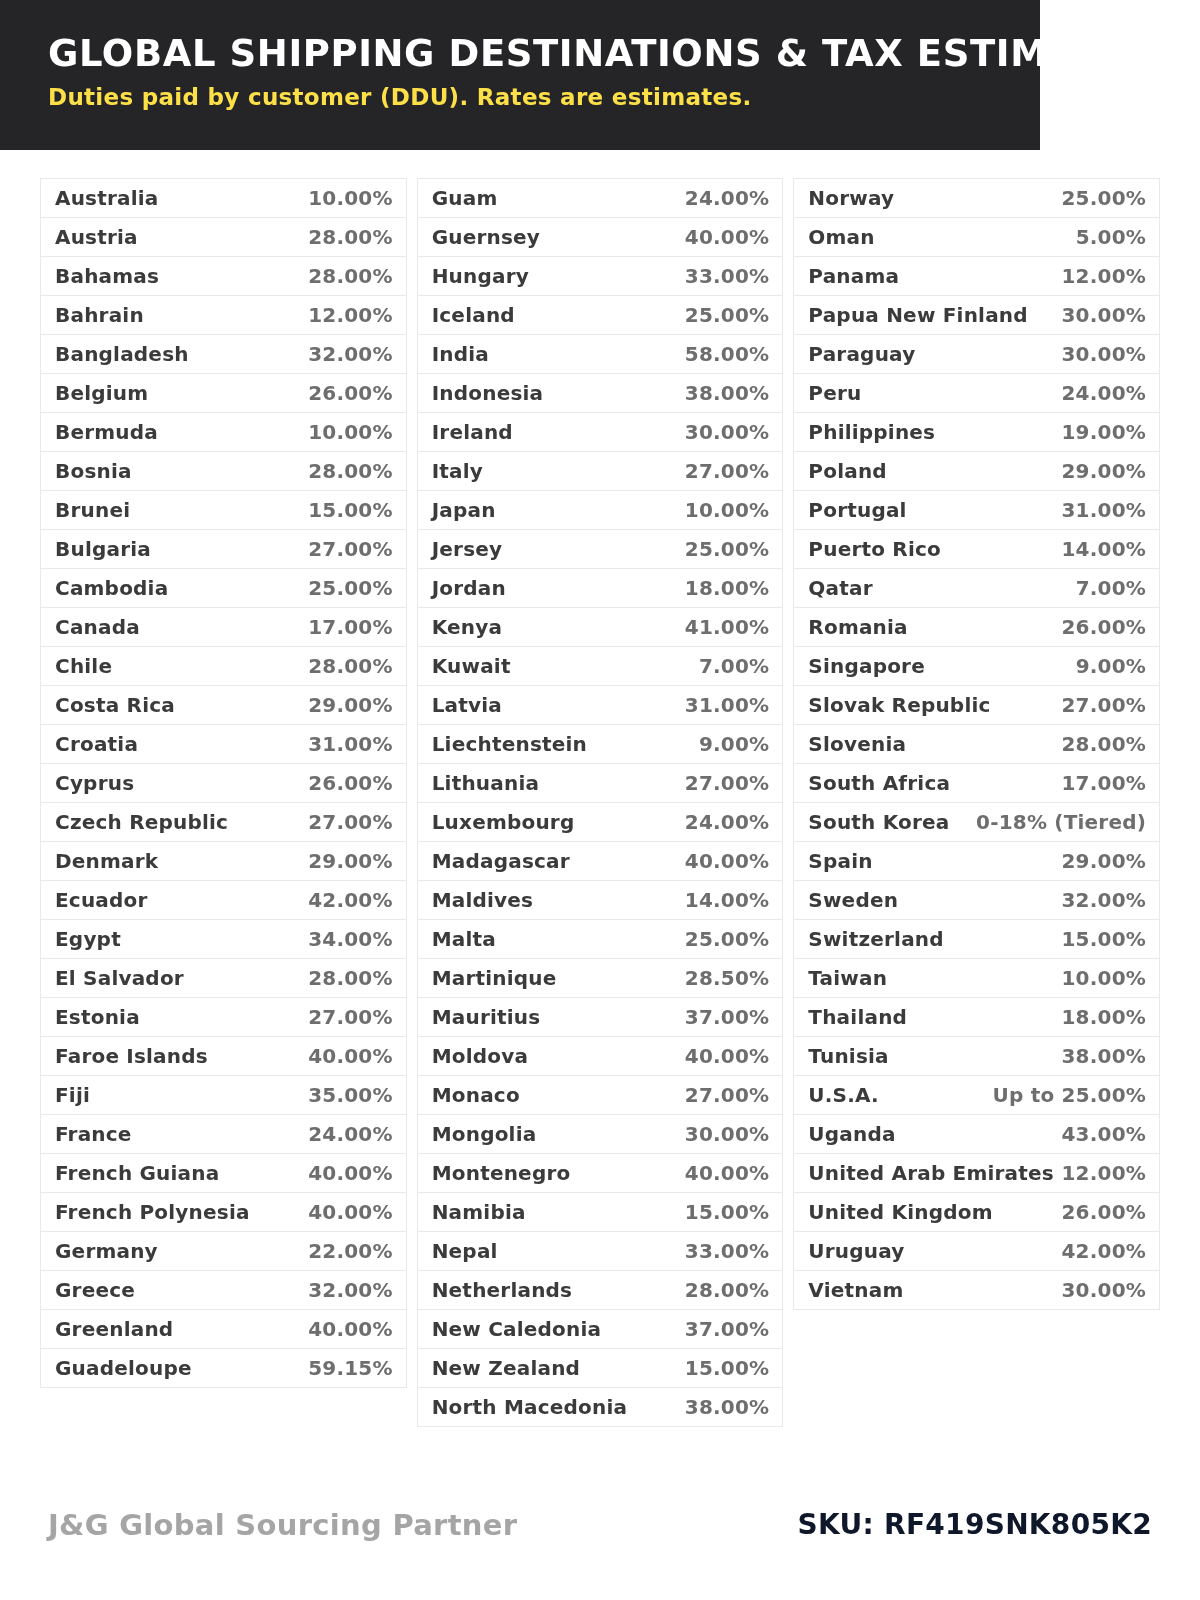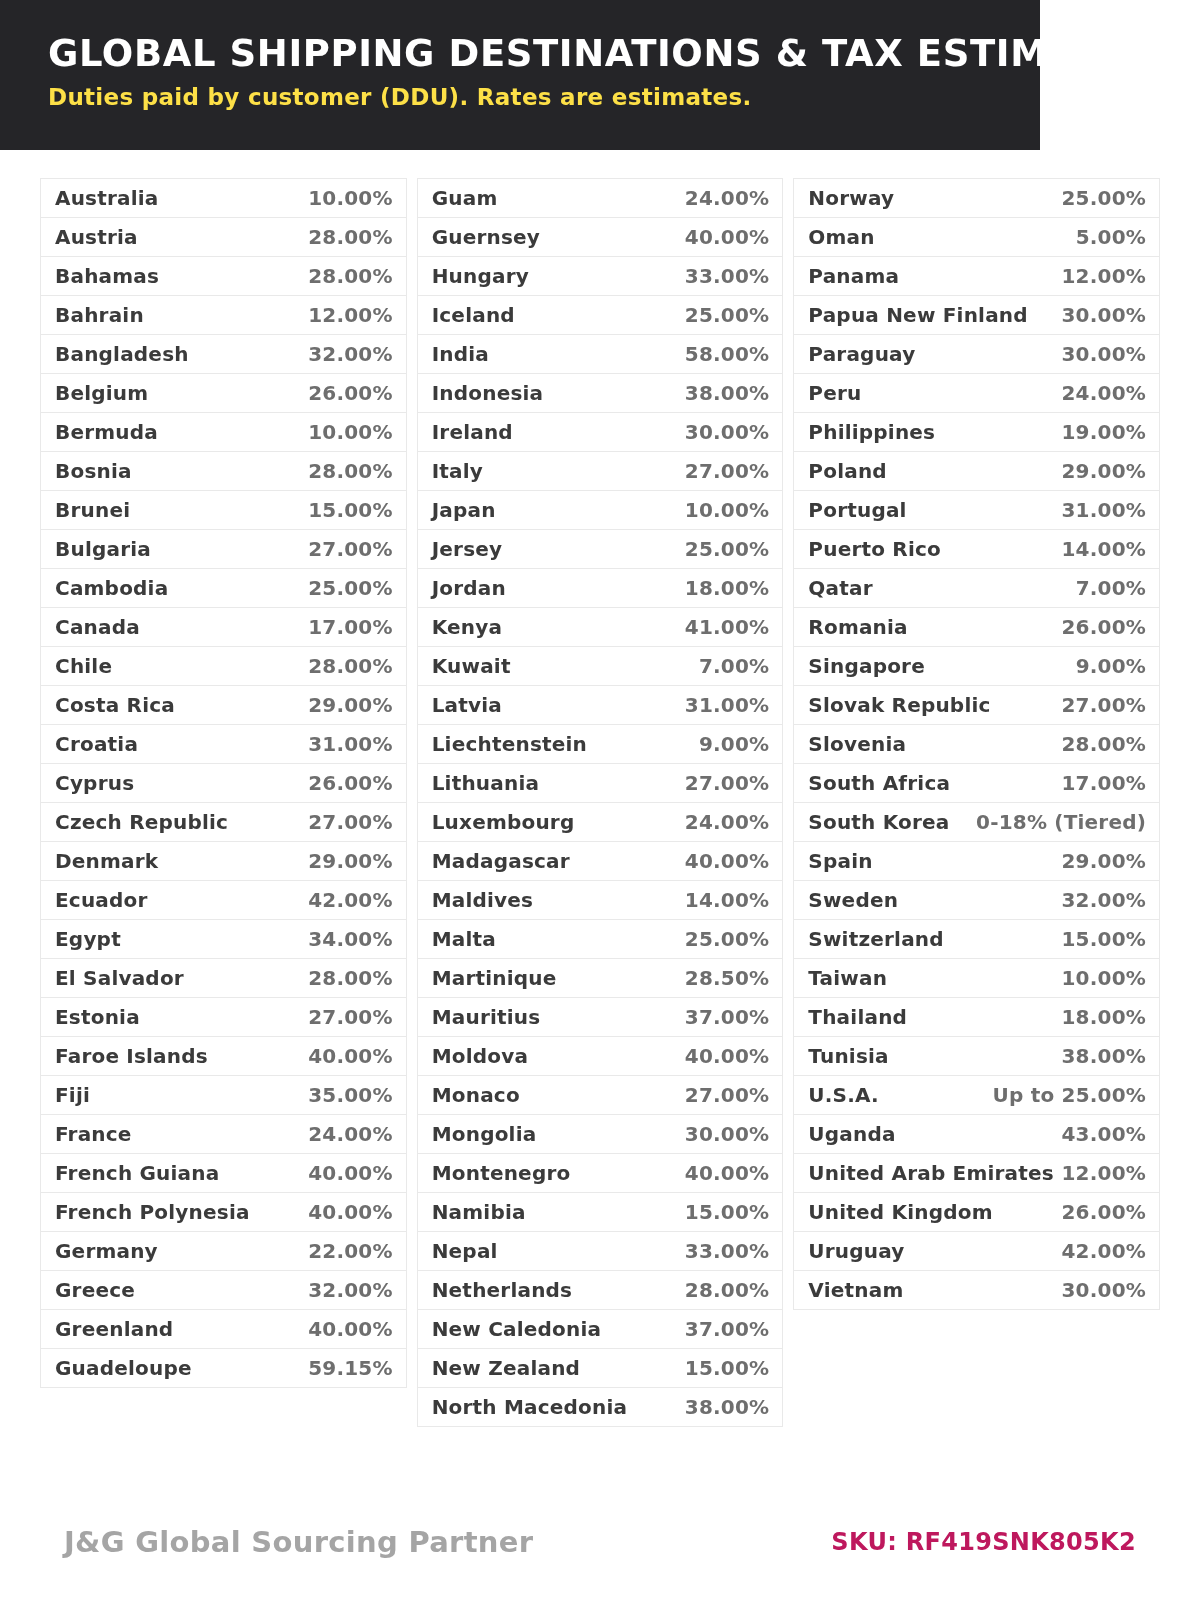--- a/index.html
+++ b/index.html
@@ -70,36 +70,35 @@
     font-size: 20px;
     font-weight: bold;
     color: #6e6e6e;
     letter-spacing: 0.2px;
     white-space: nowrap;
   }
   .footer {
     position: absolute;
     left: 0;
     right: 0;
-    bottom: 41px;
+    bottom: 58px;
     display: flex;
     justify-content: space-between;
-    align-items: center;
-    padding: 0 64px;
+    padding: 0 48px;
   }
   .brand {
     font-size: 29px;
     font-weight: bold;
     color: #a5a5a5;
     letter-spacing: 0.3px;
   }
   .sku {
-    font-size: 24px;
+    font-size: 28px;
     font-weight: bold;
-    color: #be185d;
+    color: #0f172a;
     letter-spacing: 0.3px;
   }
 </style>
 </head>
 <body>
 
 <div class="page">
 
   <div class="header">
     <div class="title">GLOBAL SHIPPING DESTINATIONS &amp; TAX ESTIMATES</div>

